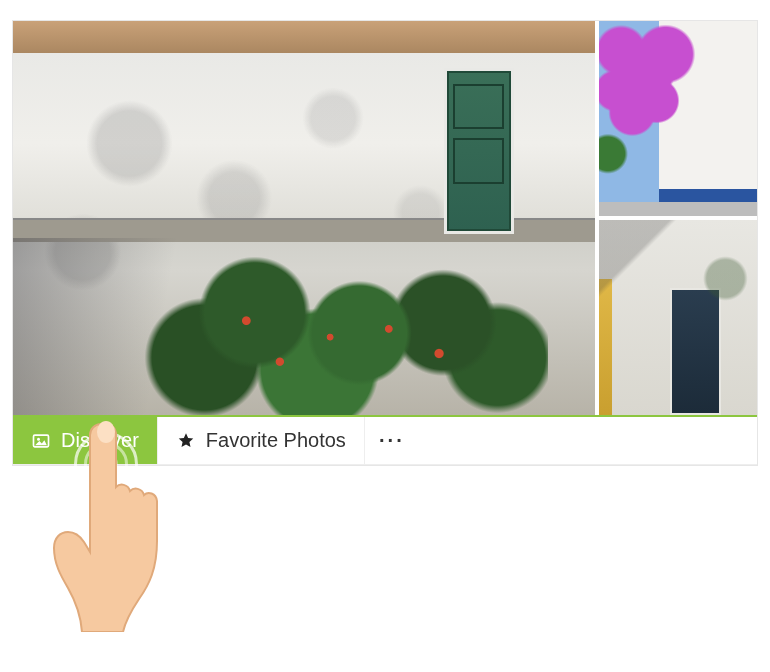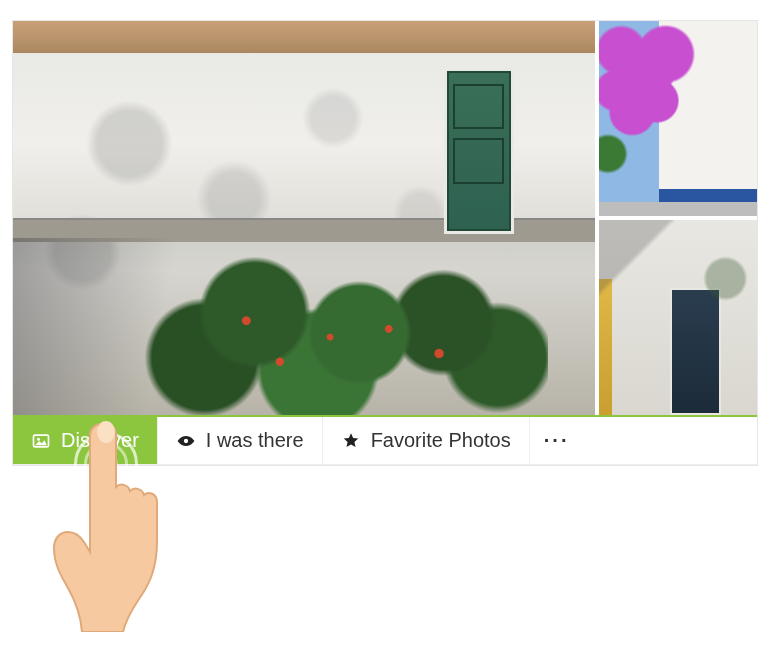--- a/index.html
+++ b/index.html
@@ -123,29 +123,20 @@
         <span class="icon">
           <svg viewBox="0 0 24 24" width="20" height="20">
               <rect x="3" y="5" width="18" height="14" rx="1.5" fill="none" stroke="#fff" stroke-width="2"></rect>
               <circle cx="9" cy="10" r="1.8" fill="#fff"></circle>
               <path d="M5 17 L10 12 L13 15 L16 11 L19 17 Z" fill="#fff"></path>
             </svg>
         </span>
         <span>Discover</span>
       </div>
 
-      <div class="tab">
-        <span class="icon">
-          <svg viewBox="0 0 24 24" width="20" height="20">
-              <path d="M2 12s3.5-6 10-6 10 6 10 6-3.5 6-10 6S2 12 2 12z" fill="#222"></path>
-              <circle cx="12" cy="12" r="2.6" fill="#fff"></circle>
-            </svg>
-        </span>
-        <span>I was there</span>
-      </div>
 
 
       <div class="tab">
         <span class="icon">
           <svg viewBox="0 0 24 24" width="20" height="20">
               <path d="M12 2.8l2.6 5.6 6.1.6-4.6 4.2 1.3 6-5.4-3-5.4 3 1.3-6L3.3 9l6.1-.6L12 2.8z" fill="#222"></path>
             </svg>
         </span>
         <span>Favorite Photos</span>
       </div>

